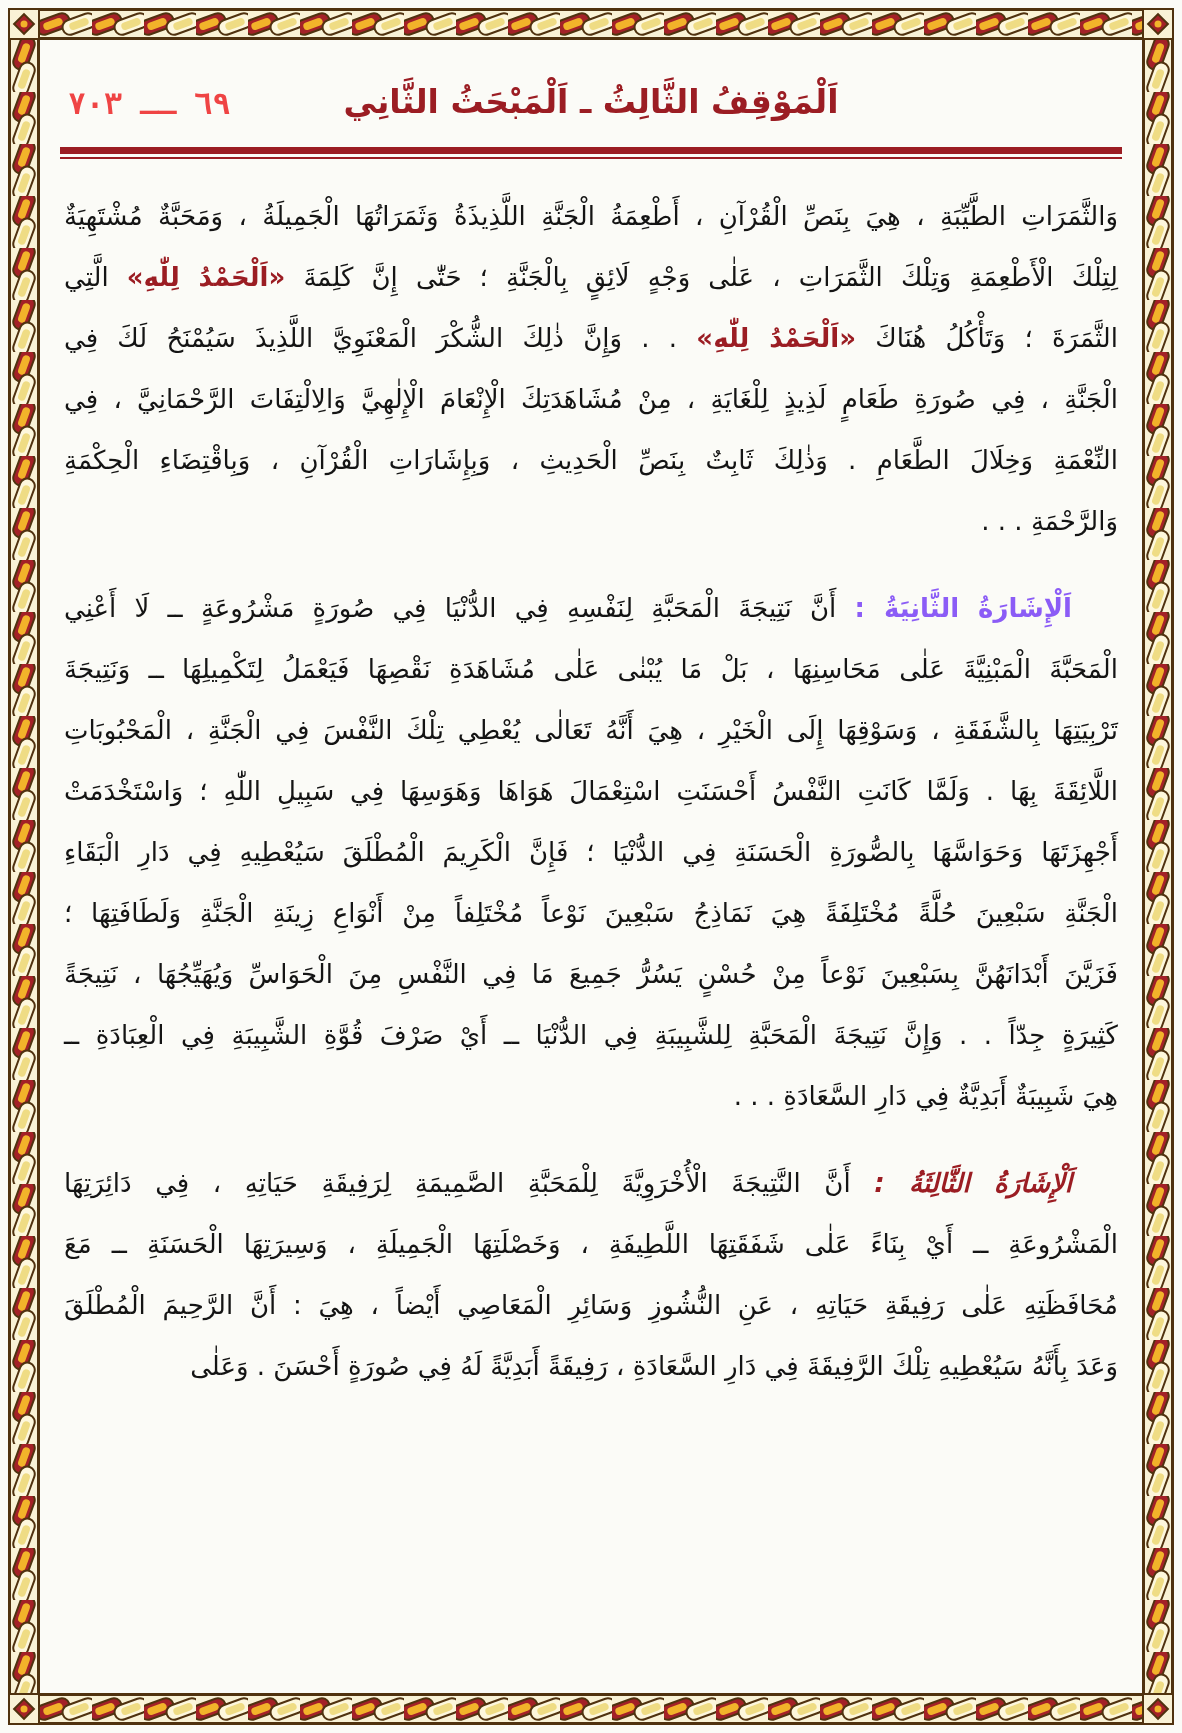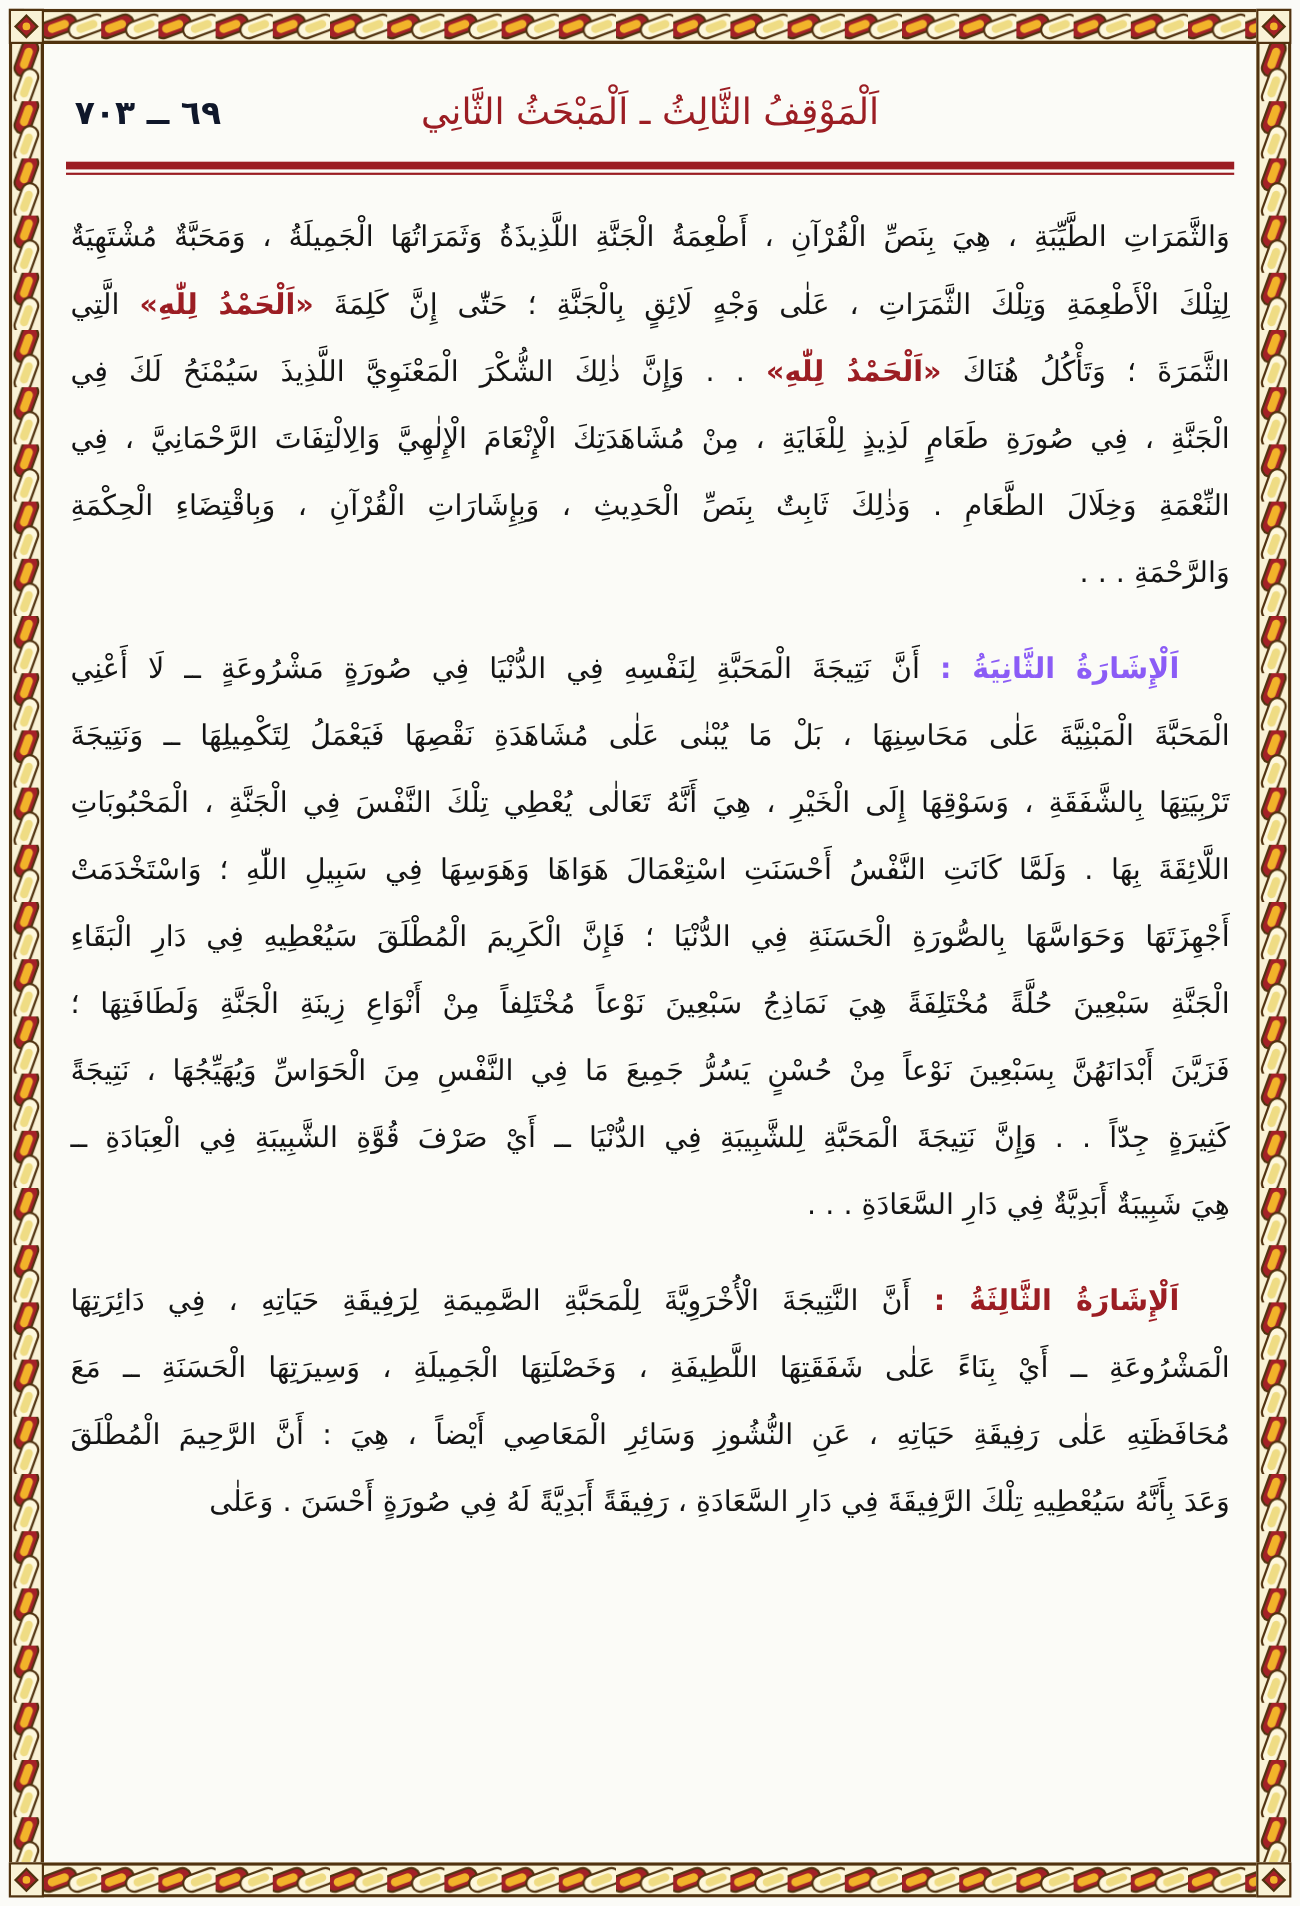--- a/index.html
+++ b/index.html
@@ -20,21 +20,21 @@
   .c-tr{top:8px;left:1142px;}
   .c-bl{top:1693px;left:8px;}
   .c-br{top:1693px;left:1142px;}
   
   .content{
     position:absolute;top:68px;left:64px;right:64px;bottom:56px;
     color:#141414;
   }
   .header{position:relative;height:96px;}
   .title{
-    text-align:center;font-size:33px;font-weight:normal;
+    text-align:center;font-size:33px;font-weight:bold;
     padding-top:14px;letter-spacing:0;
   }
   .pagenum{
     position:absolute;left:4px;top:18px;font-size:30px;font-weight:bold;
   }
   .red-text{}
   .rule{position:absolute;left:-4px;right:-4px;bottom:4px;height:13px;}
   .rule .thick{height:7px;}
   .rule .thin{height:2px;margin-top:3px;}
   
@@ -134,21 +134,21 @@
 <div class="corner c-br">
   <svg width="32" height="32">
       <rect width="32" height="32" fill="#f9f2d6" stroke="#50320f" stroke-width="4"></rect>
       <rect x="9" y="9" width="14" height="14" transform="rotate(45 16 16)" fill="#a32127" stroke="#50320f" stroke-width="2"></rect>
       <circle cx="16" cy="16" r="3.5" fill="#f2b32a"></circle>
     </svg>
 </div>
 
 <div class="content">
   <div class="header">
-    <div class="pagenum red-text" style="color: #0f172a;">٦٩ ــ ٧٠٣</div>
+    <div class="pagenum red-text" style="color: #ef4444; font-family: Liberation Mono, monospace;">٦٩ ــ ٧٠٣</div>
     <div class="title red-text" style="color: rgb(155, 29, 35);">اَلْمَوْقِفُ الثَّالِثُ ـ اَلْمَبْحَثُ الثَّانِي</div>
     <div class="rule">
       <div class="thick" style="background: rgb(155, 29, 35);"></div>
       <div class="thin" style="background: rgb(155, 29, 35);"></div>
     </div>
   </div>
   <div class="text-body" style="color: rgb(20, 20, 20);">
       <div class="para">
         <div class="tline first"><span>وَالثَّمَرَاتِ الطَّيِّبَةِ ، هِيَ بِنَصِّ الْقُرْآنِ ، أَطْعِمَةُ الْجَنَّةِ اللَّذِيذَةُ وَثَمَرَاتُهَا الْجَمِيلَةُ ، وَمَحَبَّةٌ مُشْتَهِيَةٌ</span></div>
         <div class="tline"><span>لِتِلْكَ الْأَطْعِمَةِ وَتِلْكَ الثَّمَرَاتِ ، عَلٰى وَجْهٍ لَائِقٍ بِالْجَنَّةِ ؛ حَتّٰى إِنَّ كَلِمَةَ </span><span class="seg-red" style="color: rgb(155, 29, 35);">«اَلْحَمْدُ لِلّٰهِ»</span><span> الَّتِي</span></div>
@@ -162,19 +162,19 @@
         <div class="tline"><span>الْمَحَبَّةَ الْمَبْنِيَّةَ عَلٰى مَحَاسِنِهَا ، بَلْ مَا يُبْنٰى عَلٰى مُشَاهَدَةِ نَقْصِهَا فَيَعْمَلُ لِتَكْمِيلِهَا ــ وَنَتِيجَةَ</span></div>
         <div class="tline"><span>تَرْبِيَتِهَا بِالشَّفَقَةِ ، وَسَوْقِهَا إِلَى الْخَيْرِ ، هِيَ أَنَّهُ تَعَالٰى يُعْطِي تِلْكَ النَّفْسَ فِي الْجَنَّةِ ، الْمَحْبُوبَاتِ</span></div>
         <div class="tline"><span>اللَّائِقَةَ بِهَا . وَلَمَّا كَانَتِ النَّفْسُ أَحْسَنَتِ اسْتِعْمَالَ هَوَاهَا وَهَوَسِهَا فِي سَبِيلِ اللّٰهِ ؛ وَاسْتَخْدَمَتْ</span></div>
         <div class="tline"><span>أَجْهِزَتَهَا وَحَوَاسَّهَا بِالصُّورَةِ الْحَسَنَةِ فِي الدُّنْيَا ؛ فَإِنَّ الْكَرِيمَ الْمُطْلَقَ سَيُعْطِيهِ فِي دَارِ الْبَقَاءِ</span></div>
         <div class="tline"><span>الْجَنَّةِ سَبْعِينَ حُلَّةً مُخْتَلِفَةً هِيَ نَمَاذِجُ سَبْعِينَ نَوْعاً مُخْتَلِفاً مِنْ أَنْوَاعِ زِينَةِ الْجَنَّةِ وَلَطَافَتِهَا ؛</span></div>
         <div class="tline"><span>فَزَيَّنَ أَبْدَانَهُنَّ بِسَبْعِينَ نَوْعاً مِنْ حُسْنٍ يَسُرُّ جَمِيعَ مَا فِي النَّفْسِ مِنَ الْحَوَاسِّ وَيُهَيِّجُهَا ، نَتِيجَةً</span></div>
         <div class="tline"><span>كَثِيرَةٍ جِدّاً . . وَإِنَّ نَتِيجَةَ الْمَحَبَّةِ لِلشَّبِيبَةِ فِي الدُّنْيَا ــ أَيْ صَرْفَ قُوَّةِ الشَّبِيبَةِ فِي الْعِبَادَةِ ــ</span></div>
         <div class="tline last"><span>هِيَ شَبِيبَةٌ أَبَدِيَّةٌ فِي دَارِ السَّعَادَةِ . . .</span></div>
       </div>
       <div class="para indent">
-        <div class="tline first"><span class="seg-red" style="color: rgb(155, 29, 35);">اَلْإِشَارَةُ الثَّالِثَةُ :</span><span> أَنَّ النَّتِيجَةَ الْأُخْرَوِيَّةَ لِلْمَحَبَّةِ الصَّمِيمَةِ لِرَفِيقَةِ حَيَاتِهِ ، فِي دَائِرَتِهَا</span></div>
+        <div class="tline first"><span class="seg-red" style="color: rgb(155, 29, 35); font-style: italic;">اَلْإِشَارَةُ الثَّالِثَةُ :</span><span> أَنَّ النَّتِيجَةَ الْأُخْرَوِيَّةَ لِلْمَحَبَّةِ الصَّمِيمَةِ لِرَفِيقَةِ حَيَاتِهِ ، فِي دَائِرَتِهَا</span></div>
         <div class="tline"><span>الْمَشْرُوعَةِ ــ أَيْ بِنَاءً عَلٰى شَفَقَتِهَا اللَّطِيفَةِ ، وَخَصْلَتِهَا الْجَمِيلَةِ ، وَسِيرَتِهَا الْحَسَنَةِ ــ مَعَ</span></div>
         <div class="tline"><span>مُحَافَظَتِهِ عَلٰى رَفِيقَةِ حَيَاتِهِ ، عَنِ النُّشُوزِ وَسَائِرِ الْمَعَاصِي أَيْضاً ، هِيَ : أَنَّ الرَّحِيمَ الْمُطْلَقَ</span></div>
         <div class="tline last"><span>وَعَدَ بِأَنَّهُ سَيُعْطِيهِ تِلْكَ الرَّفِيقَةَ فِي دَارِ السَّعَادَةِ ، رَفِيقَةً أَبَدِيَّةً لَهُ فِي صُورَةٍ أَحْسَنَ . وَعَلٰى</span></div>
       </div>
     </div>
 </div>
 
 </body></html>

